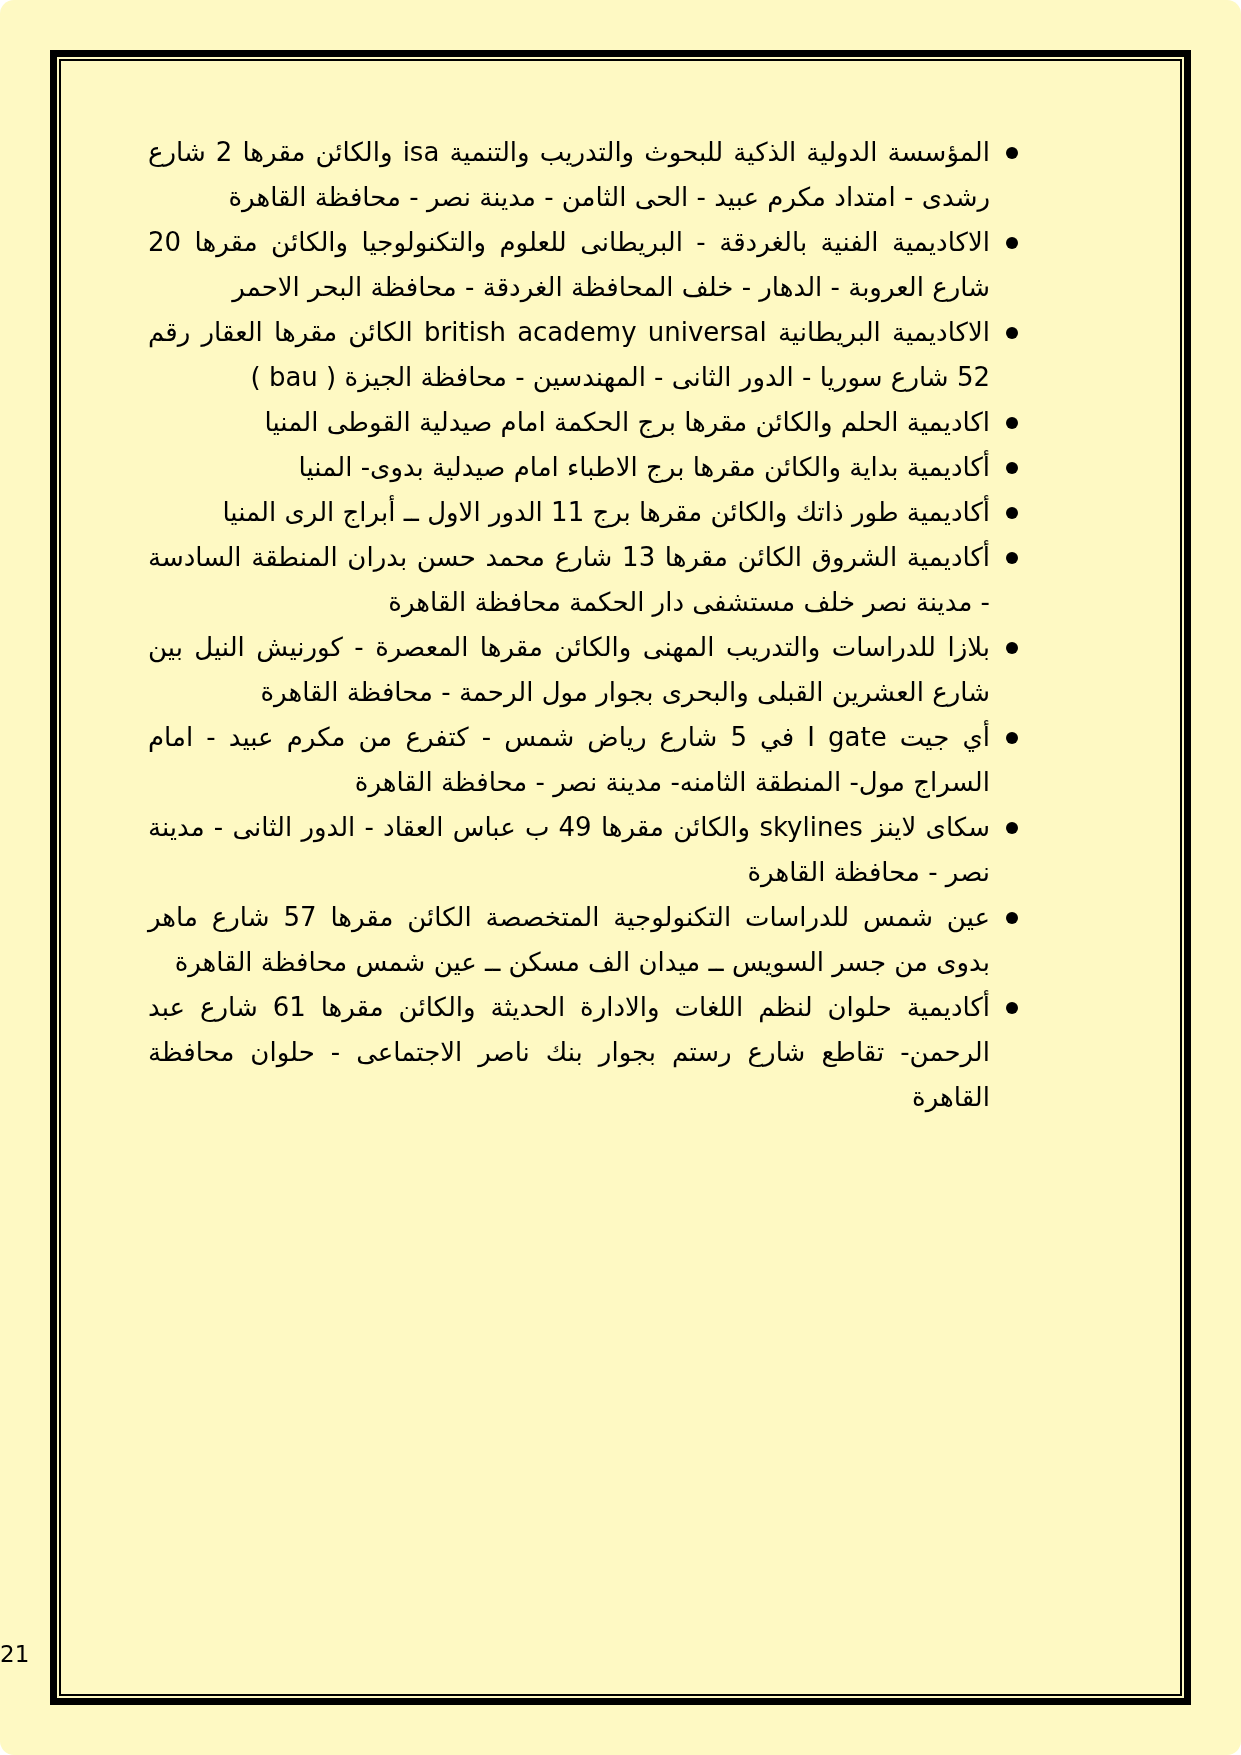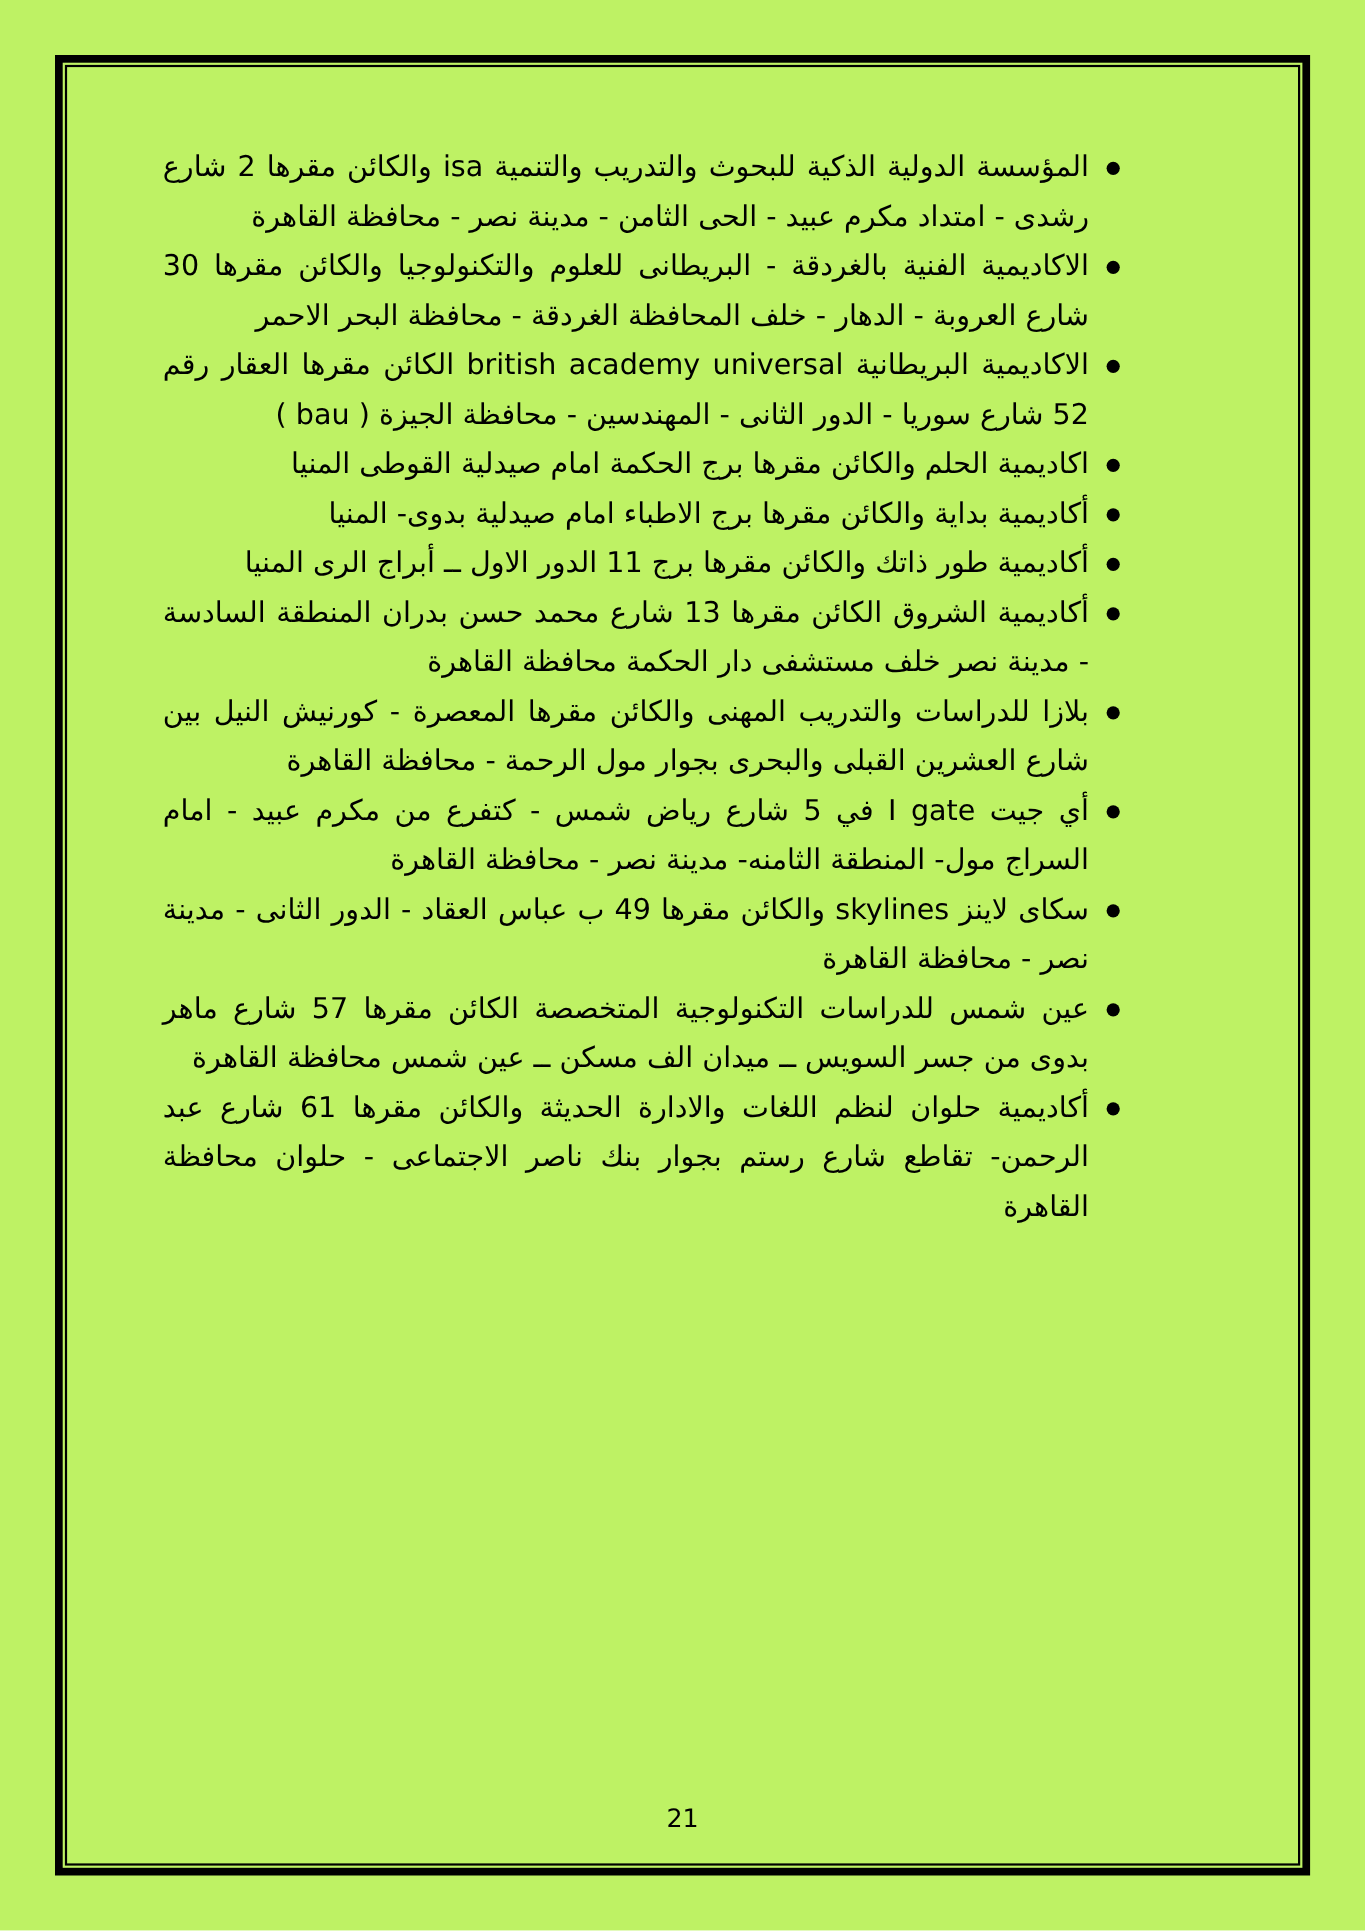--- a/index.html
+++ b/index.html
@@ -2,24 +2,25 @@
 <html><head>
 <meta charset="utf-8">
 <style>
   * { box-sizing: border-box; }
   html, body { margin: 0; padding: 0; background: #ffffff; }
 
   .page {
     position: relative;
     width: 1241px;
     height: 1755px;
-    background: #bef264;
+    background: #fef9c3;
     color: #000000;
     font-family: "DejaVu Sans", sans-serif;
     overflow: hidden;
+    border-radius: 14px;
   }
 
   
   .frame-outer {
     position: absolute;
     top: 50px; left: 50px;
     width: 1141px; height: 1655px;
     border: 7px solid #000000;
   }
   .frame-inner {
@@ -59,38 +60,37 @@
     height: 12px;
     border-radius: 50%;
     background: #000000;
   }
 
   .page-number {
     position: absolute;
     left: 0;
     right: 0;
     bottom: 88px;
-    text-align: center;
     font-size: 23px;
     color: #000000;
   }
 </style>
 </head>
 <body>
 
 <div class="page">
 
   <div class="frame-outer">
     <div class="frame-inner"></div>
   </div>
 
   <div class="content">
     <ul class="bullets">
       <li>المؤسسة الدولية الذكية للبحوث والتدريب والتنمية isa والكائن مقرها 2 شارع رشدى - امتداد مكرم عبيد - الحى الثامن - مدينة نصر - محافظة القاهرة</li>
-      <li>الاكاديمية الفنية بالغردقة - البريطانى للعلوم والتكنولوجيا والكائن مقرها 30 شارع العروبة - الدهار - خلف المحافظة الغردقة - محافظة البحر الاحمر</li>
+      <li>الاكاديمية الفنية بالغردقة - البريطانى للعلوم والتكنولوجيا والكائن مقرها 20 شارع العروبة - الدهار - خلف المحافظة الغردقة - محافظة البحر الاحمر</li>
       <li>الاكاديمية البريطانية british academy universal الكائن مقرها العقار رقم 52 شارع سوريا - الدور الثانى - المهندسين - محافظة الجيزة ( bau )</li>
       <li>اكاديمية الحلم والكائن مقرها برج الحكمة امام صيدلية القوطى المنيا</li>
       <li>أكاديمية بداية والكائن مقرها برج الاطباء امام صيدلية بدوى- المنيا</li>
       <li>أكاديمية طور ذاتك والكائن مقرها برج 11 الدور الاول ــ أبراج الرى المنيا</li>
       <li>أكاديمية الشروق الكائن مقرها 13 شارع محمد حسن بدران المنطقة السادسة - مدينة نصر خلف مستشفى دار الحكمة محافظة القاهرة</li>
       <li>بلازا للدراسات والتدريب المهنى والكائن مقرها المعصرة - كورنيش النيل بين شارع العشرين القبلى والبحرى بجوار مول الرحمة - محافظة القاهرة</li>
       <li>أي جيت I gate في 5 شارع رياض شمس - كتفرع من مكرم عبيد - امام السراج مول- المنطقة الثامنه- مدينة نصر - محافظة القاهرة</li>
       <li>سكاى لاينز skylines  والكائن مقرها 49 ب عباس العقاد - الدور الثانى - مدينة نصر - محافظة القاهرة</li>
       <li>عين شمس للدراسات التكنولوجية المتخصصة الكائن مقرها 57 شارع ماهر بدوى من جسر السويس ــ ميدان الف مسكن ــ عين شمس محافظة القاهرة</li>
       <li>أكاديمية حلوان لنظم اللغات والادارة الحديثة والكائن مقرها 61 شارع عبد الرحمن- تقاطع شارع رستم بجوار بنك ناصر الاجتماعى - حلوان محافظة القاهرة</li>

